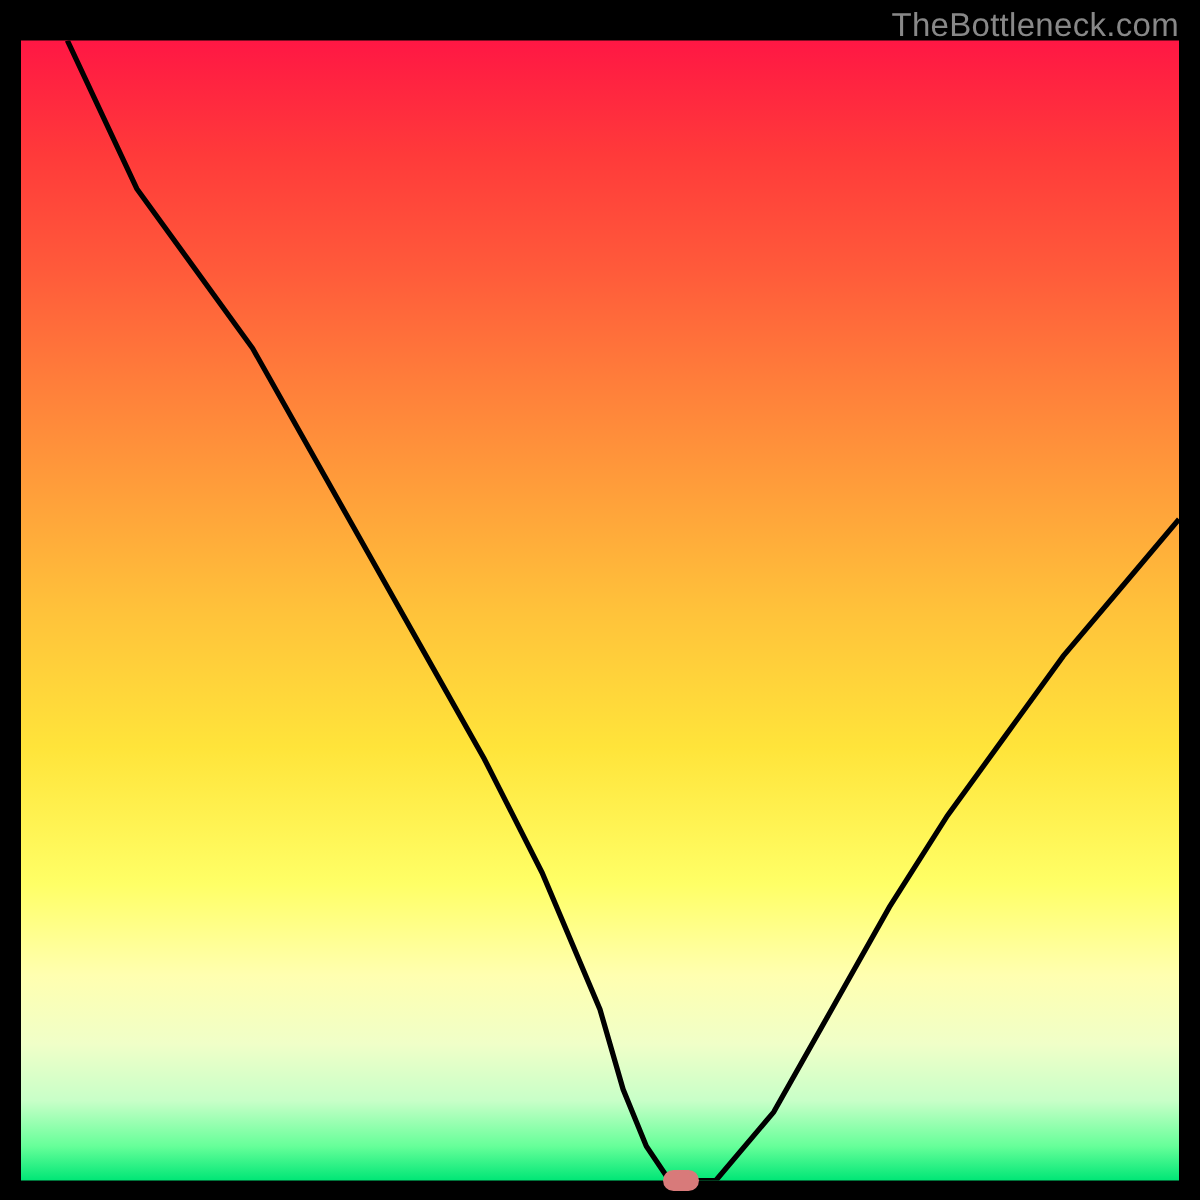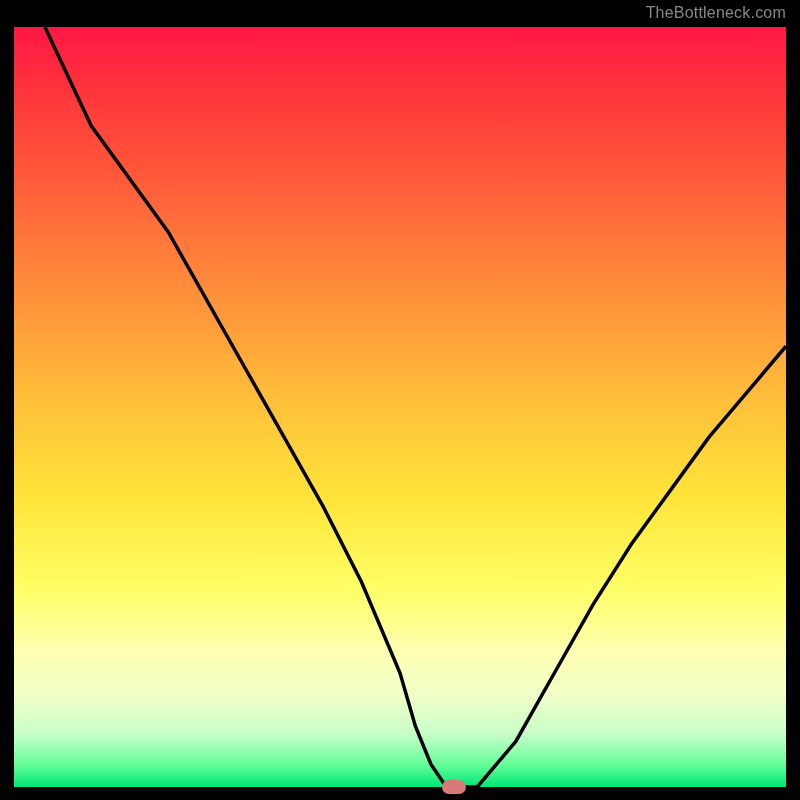--- a/index.html
+++ b/index.html
@@ -31,21 +31,21 @@
       #c8ffc8 93%,
       #66ff99 97%,
       #00e676 100%
     );
   }
   .watermark {
     position: absolute;
     top: 4px;
     right: 14px;
     color: #888;
-    font-size: 16px;
+    font-size: 22px;
     font-weight: 500;
     letter-spacing: 0.2px;
   }
   svg.curve {
     position: absolute;
     left: 0;
     top: 0;
     width: 772px;
     height: 760px;
   }

